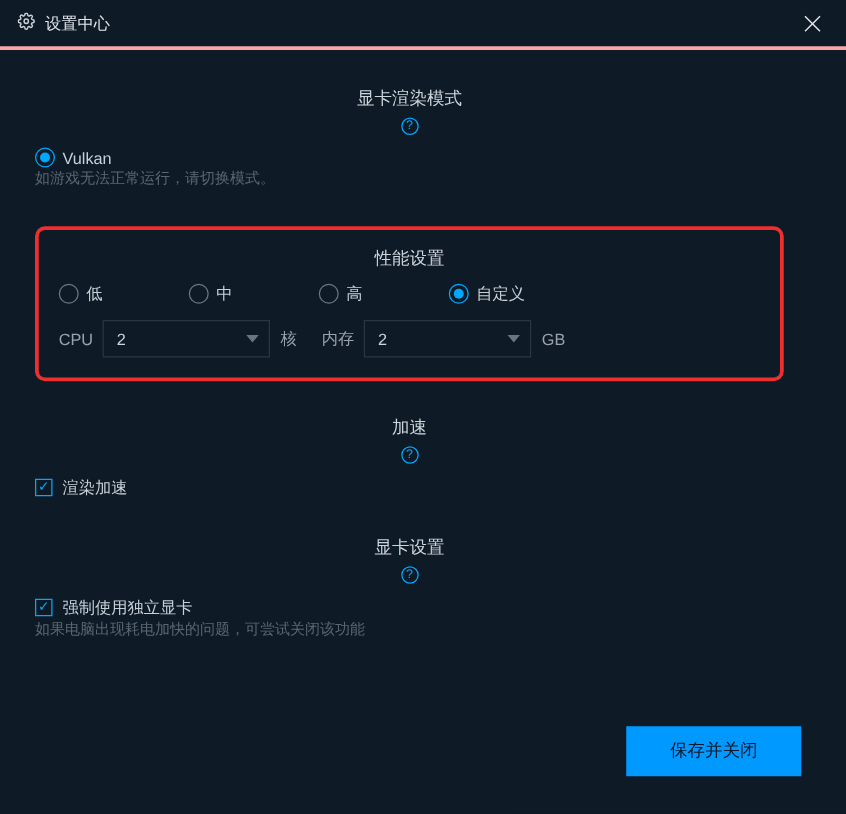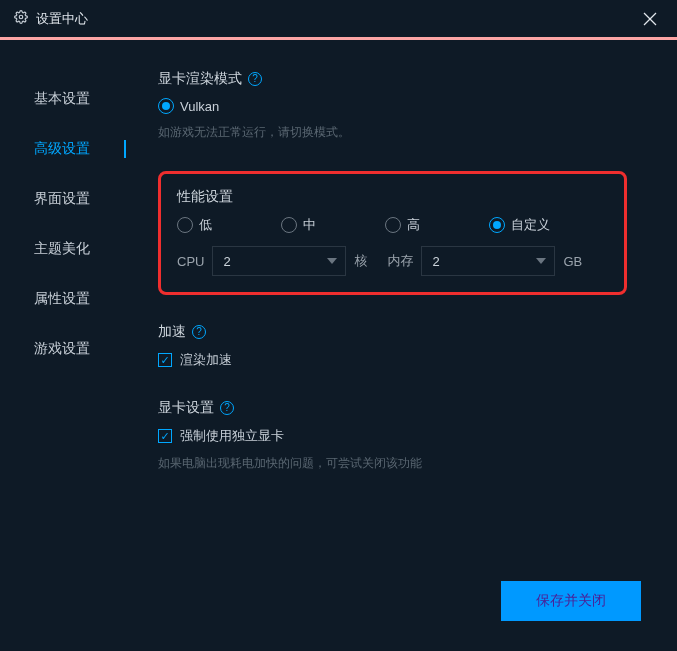--- a/index.html
+++ b/index.html
@@ -52,32 +52,32 @@
     .main {
       flex: 1;
       padding: 30px 50px 20px 28px;
       position: relative;
     }
     .section { margin-bottom: 30px; }
     .section-title {
       font-size: 14px;
       color: #cdd5dc;
       margin-bottom: 10px;
-      display: flex; align-items: center; gap: 6px;
+      display: flex; align-items: center; gap: 6px; flex-direction: column;
     }
     .help-icon {
       display: inline-flex; align-items: center; justify-content: center;
       width: 14px; height: 14px;
       border: 1px solid #00a7ff;
       border-radius: 50%;
       color: #00a7ff;
       font-size: 10px;
       line-height: 1;
     }
-    .hint { color: #5a6772; font-size: 12px; margin-top: 10px; }
+    .hint { color: #5a6772; font-size: 12px; }
 
     .radio-row, .row {
       display: flex; align-items: center;
     }
     .radio {
       display: flex; align-items: center; gap: 6px;
       cursor: pointer;
       font-size: 13px;
       color: #c8d0d8;
     }
@@ -142,21 +142,21 @@
       border-top: 6px solid #6a7580;
     }
     .unit { color: #9aa3ac; font-size: 13px; margin-right: 12px; }
 
     .footer {
       position: absolute;
       right: 36px; bottom: 30px;
     }
     .primary-btn {
       background: #0099ff;
-      color: #4c1d95;
+      color: #0f172a;
       border: none;
       height: 40px;
       width: 140px;
       font-size: 14px;
       cursor: pointer;
     }
   </style>
 </head>
 <body>
 
@@ -170,40 +170,20 @@
   <span class="title">设置中心</span>
   <span class="close">
     <svg width="14" height="14" viewBox="0 0 14 14" stroke="currentColor" stroke-width="1.2">
       <line x1="1" y1="1" x2="13" y2="13"></line>
         <line x1="13" y1="1" x2="1" y2="13"></line>
     </svg>
   </span>
 </div>
 
 <div class="body">
-  <div class="sidebar">
-    <div class="sidebar-item">
-        <span>基本设置</span>
-      </div>
-    <div class="sidebar-item active">
-        <span>高级设置</span>
-      </div>
-    <div class="sidebar-item">
-        <span>界面设置</span>
-      </div>
-    <div class="sidebar-item">
-        <span>主题美化</span>
-      </div>
-    <div class="sidebar-item">
-        <span>属性设置</span>
-      </div>
-    <div class="sidebar-item">
-        <span>游戏设置</span>
-      </div>
-  </div>
 
   <div class="main">
 
     <div class="section">
       <div class="section-title">
         <span>显卡渲染模式</span>
         <span class="help-icon">?</span>
       </div>
       <div class="radio-row">
         <div class="radio checked">

